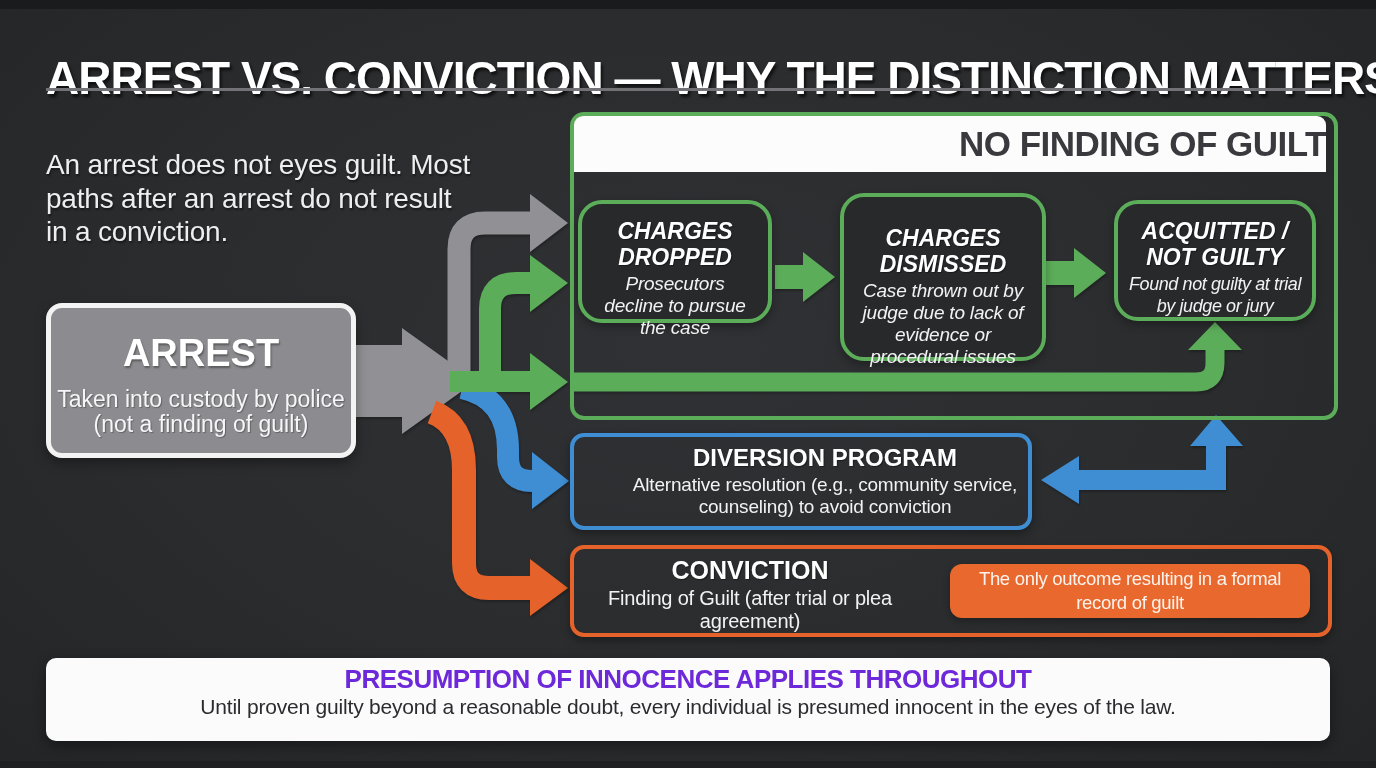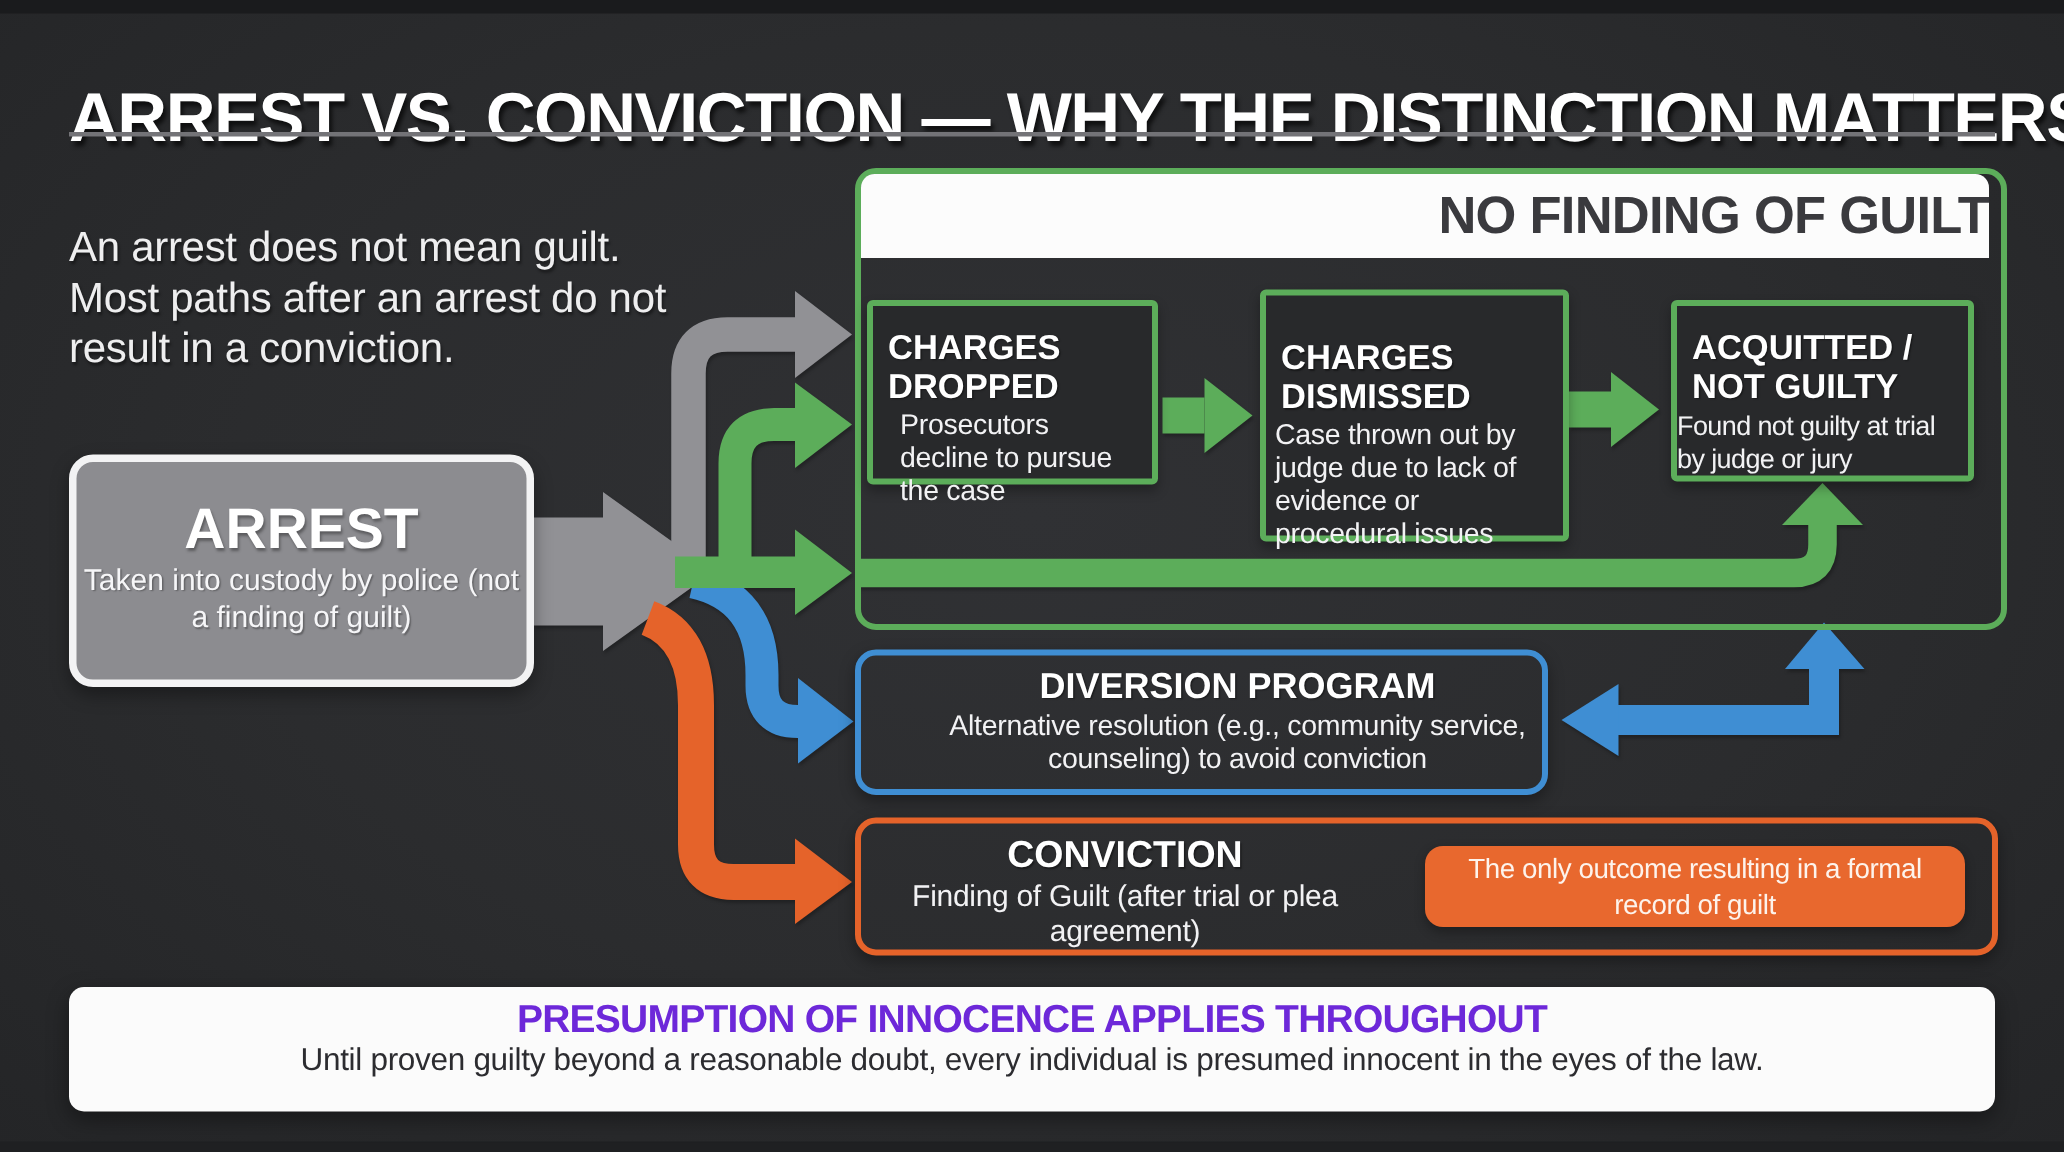--- a/index.html
+++ b/index.html
@@ -29,35 +29,35 @@
     filter:drop-shadow(1px 2px 1px rgba(0,0,0,.25));}
 
   .box{box-sizing:border-box;border-radius:14px;text-align:center;
     box-shadow:0 5px 12px rgba(0,0,0,.35);}
   .arrest-box{
     left:46px;top:303px;width:310px;height:155px;
     background:#8c8c90;border:5px solid #f3f3f4;border-radius:16px;
   }
   .arrest-title{display:block;margin-top:24px;font-size:38px;font-weight:bold;color:#ffffff;
     text-shadow:1px 2px 2px rgba(0,0,0,.35);}
-  .arrest-desc{display:block;margin-top:0;font-size:20px;line-height:25px;color:#f6f6f8;
+  .arrest-desc{display:block;margin-top:12px;font-size:23px;line-height:25px;color:#f6f6f8;
     text-shadow:1px 1px 1px rgba(0,0,0,.3);}
 
   .green-box{
     left:570px;top:112px;width:760px;height:300px;
     border:4px solid #5cad5a;border-radius:14px;background:transparent;
   }
   .green-header{
     left:574px;top:116px;width:752px;height:56px;background:#fcfcfc;
     border-radius:9px 9px 0 0;text-align:right;
     font-size:35px;font-weight:bold;line-height:56px;color:#3a3a3e;letter-spacing:-0.5px;
   }
   .sub-box{
-    box-sizing:border-box;background:#28292b;border:4px solid #5cad5a;border-radius:4px;
-    text-align:left;color:#ffffff;box-shadow:0 4px 8px rgba(0,0,0,.3);
+    box-sizing:border-box;background:#28292b;border:4px solid #5cad5a;border-radius:24px;
+    text-align:center;color:#ffffff;box-shadow:0 4px 8px rgba(0,0,0,.3);font-style:italic;
   }
   .sub-title{display:block;font-size:23px;font-weight:bold;line-height:26px;
     text-shadow:1px 1px 1px rgba(0,0,0,.4);padding:0 10px;}
   .sub-desc{display:block;font-size:19px;line-height:22px;margin-top:3px;color:#f2f2f4;
     letter-spacing:-0.2px;}
   .sb1{left:578px;top:200px;width:194px;height:123px;padding-top:14px;}
   .sb1 .sub-desc{padding:0 18px;}
   .sb2{left:840px;top:193px;width:206px;height:168px;padding-top:28px;}
   .sb2 .sub-desc{padding:0 6px;}
   .sb3{left:1114px;top:200px;width:202px;height:121px;padding-top:14px;}
@@ -99,21 +99,21 @@
 <body>
 
 <div class="canvas">
 
   <div class="abs strip-top"></div>
   <div class="abs strip-bottom"></div>
 
   <h1 class="abs main-title">ARREST VS. CONVICTION — WHY THE DISTINCTION MATTERS</h1>
   <div class="abs title-rule"></div>
 
-  <p class="abs intro">An arrest does not mean guilt. Most paths after an arrest do not result in a conviction.</p>
+  <p class="abs intro">An arrest does not eyes guilt. Most paths after an arrest do not result in a conviction.</p>
 
   <svg class="abs arrows" viewBox="0 0 1376 768">
 
     <g>
       <polygon points="356,345 402,345 402,328 476,381 402,434 402,417 356,417" fill="#919195"></polygon>
     </g>
 
     <g>
       <path d="M459,374 L459,249 Q459,223 485,223 L530,223" fill="none" stroke="#919195" stroke-width="23"></path>
       <polygon points="530,194 530,252 568,223" fill="#919195"></polygon>

